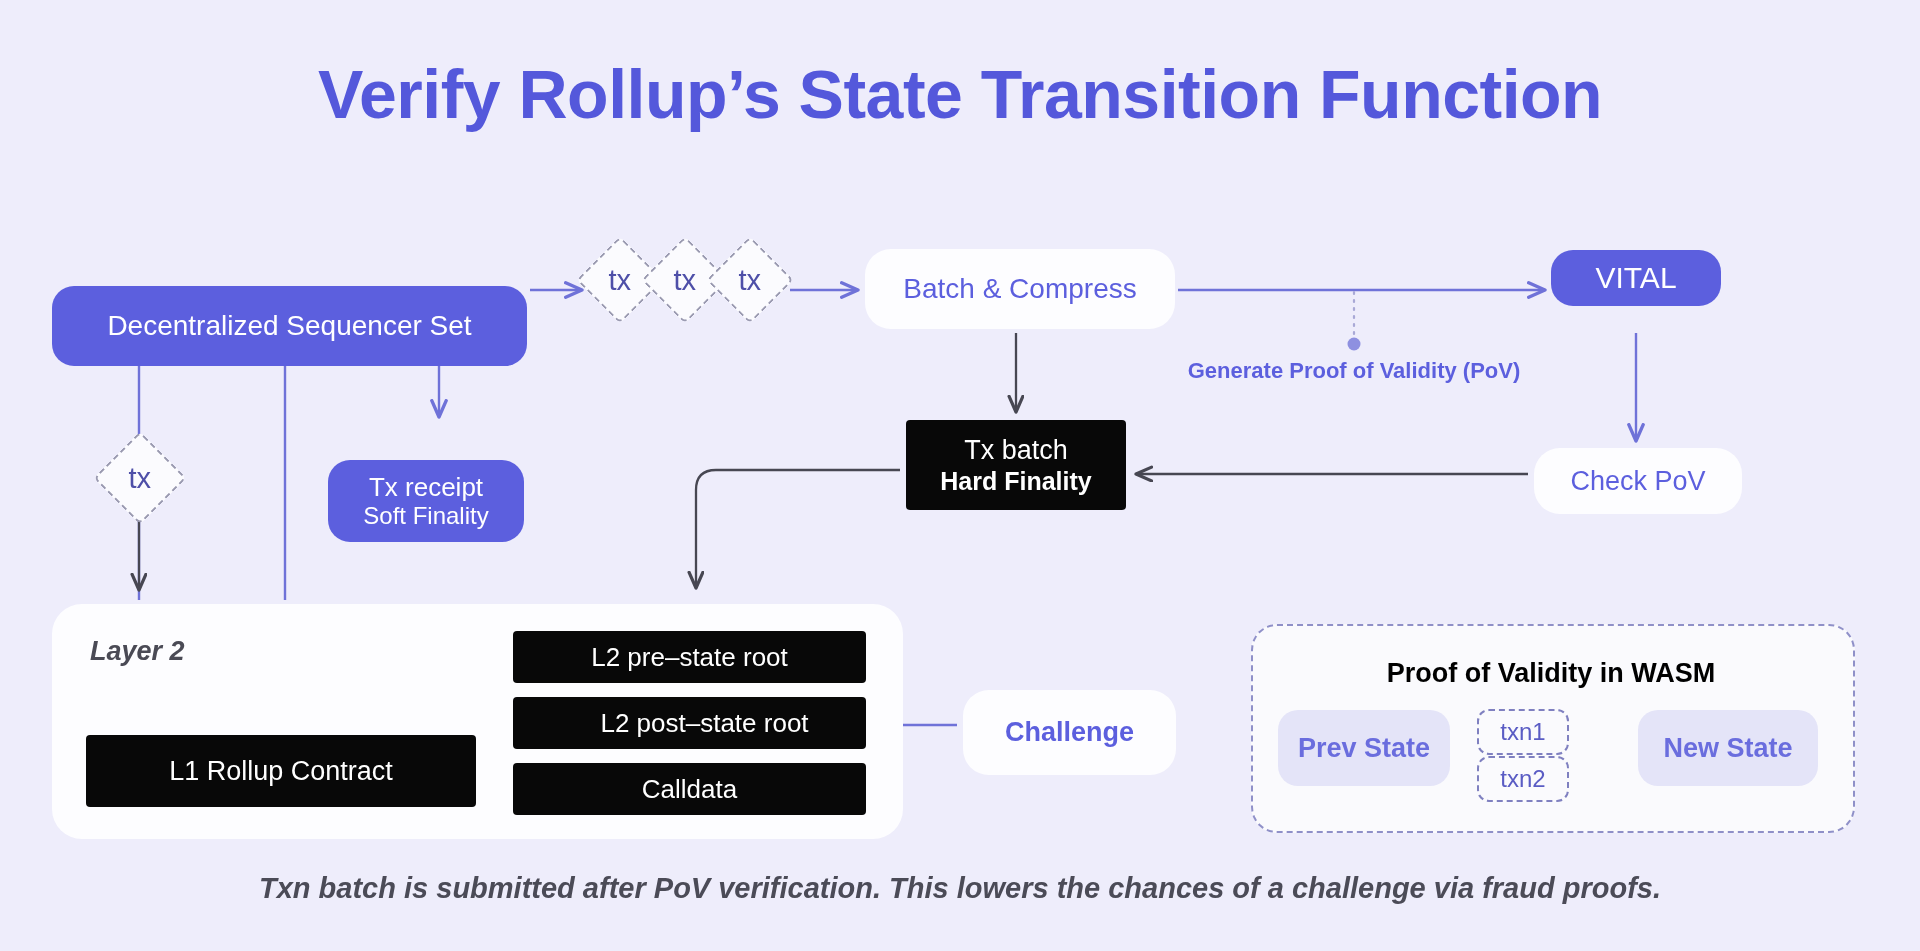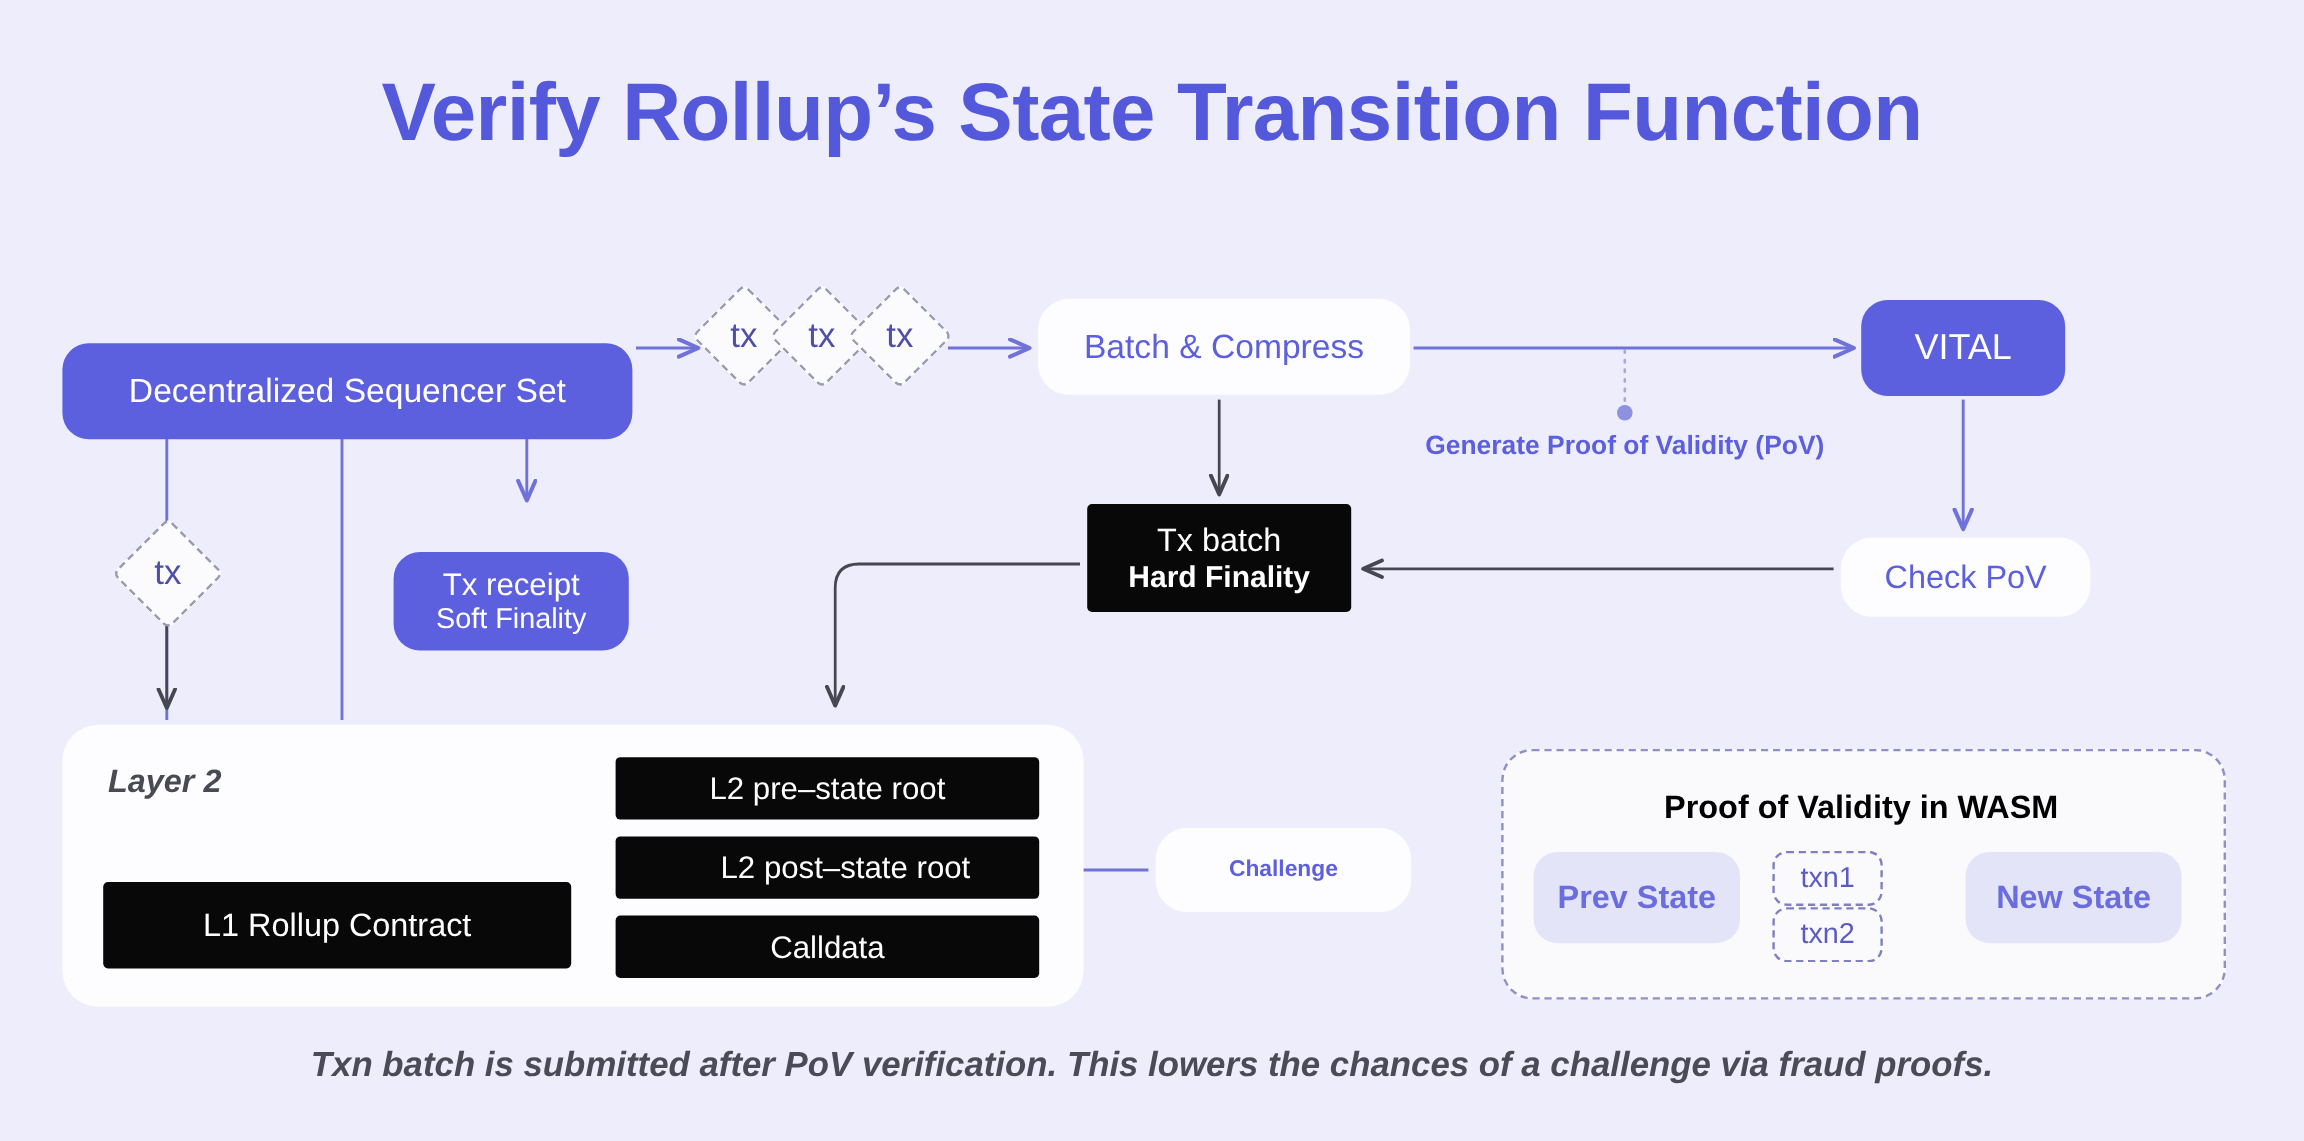--- a/index.html
+++ b/index.html
@@ -84,21 +84,21 @@
   .diamond > span {
     transform: rotate(-45deg);
     color: #4e4fa8;
     font-size: 29px;
     white-space: nowrap;
   }
 
   
   #seq-set  { left: 52px;  top: 250px; width: 475px; height: 80px; font-size: 28px; margin-top: 36px; }
   #batch    { left: 865px; top: 249px; width: 310px; height: 80px; font-size: 28px; }
-  #vital    { left: 1551px;top: 250px; width: 170px; height: 80px; font-size: 30px; }
+  #vital    { left: 1551px;top: 250px; width: 170px; height: 56px; font-size: 30px; }
   #tx-receipt{left: 328px; top: 424px; width: 196px; height: 82px; margin-top: 36px; }
   #tx-receipt .l1 { font-size: 26px; line-height: 1.18; }
   #tx-receipt .l2 { font-size: 24px; font-weight: normal; line-height: 1.18; }
   #tx-batch { left: 906px; top: 420px; width: 220px; height: 90px; }
   #tx-batch .l1 { font-size: 27px; line-height: 1.2; }
   #tx-batch .l2 { font-size: 25px; font-weight: bold; line-height: 1.2; }
   #check-pov{ left: 1534px;top: 448px; width: 208px; height: 66px; font-size: 27px; }
 
   #pov-label {
     position: absolute;
@@ -136,21 +136,21 @@
     z-index: 3;
   }
   #l1-contract {
     left: 86px; top: 735px; width: 390px; height: 72px;
     font-size: 27px;
   }
   #pre-root  { left: 513px; top: 631px; width: 353px; height: 52px; font-size: 26px; }
   #post-root { left: 513px; top: 697px; width: 353px; height: 52px; font-size: 26px; padding-left: 30px; }
   #calldata  { left: 513px; top: 763px; width: 353px; height: 52px; font-size: 26px; }
 
-  #challenge { left: 963px; top: 690px; width: 213px; height: 70px; font-size: 19px; font-weight: bold;}
+  #challenge { left: 963px; top: 690px; width: 213px; height: 85px; font-size: 27px; font-weight: bold;}
 
   
   #wasm-panel {
     position: absolute;
     left: 1251px; top: 624px;
     width: 600px; height: 205px;
     background: #fafafd;
     border: 2px dashed #8f90c8;
     border-radius: 26px;
     z-index: 2;

